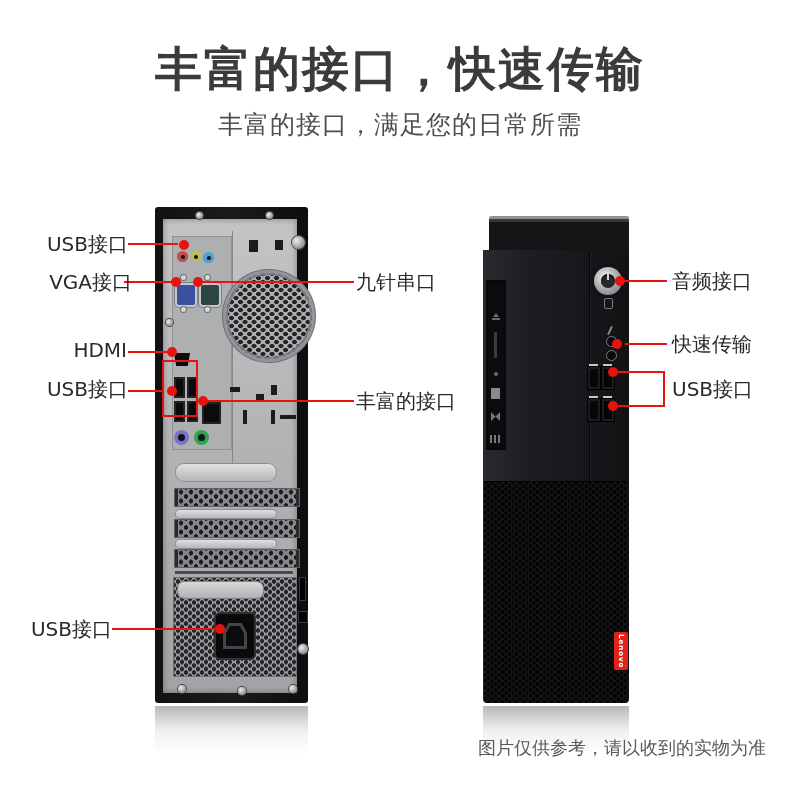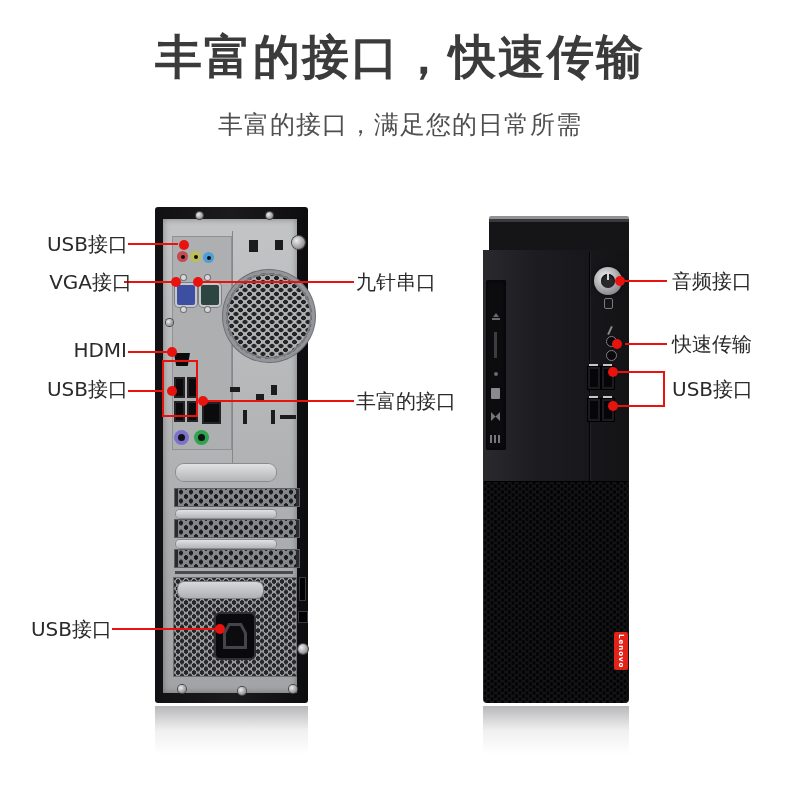--- a/index.html
+++ b/index.html
@@ -1,20 +1,20 @@
 <!DOCTYPE html>
 <html><head>
 <meta charset="utf-8">
 <style>
   html,body{margin:0;padding:0;background:#fff;}
   .canvas{position:relative;width:800px;height:800px;background:#fff;overflow:hidden;
           font-family:"DejaVu Sans","Liberation Sans",sans-serif;}
 
   
-  .title{position:absolute;top:26px;left:0;width:100%;text-align:center;
+  .title{position:absolute;top:38px;left:0;width:100%;text-align:center;
          font-size:47px;font-weight:600;color:#3b3b3b;letter-spacing:2px;}
   .subtitle{position:absolute;top:108px;left:0;width:100%;text-align:center;
             font-size:25px;font-weight:400;color:#4f4f4f;letter-spacing:1px;}
   .disclaimer{position:absolute;left:478px;top:736px;font-size:18px;color:#595959;white-space:nowrap;}
 
   
   .callout-label{position:absolute;font-size:20px;color:#2a2a2a;white-space:nowrap;z-index:8;}
   .align-right{text-align:right;}
   .call-line{position:absolute;background:#e8120e;z-index:7;}
   .call-dot{position:absolute;width:10px;height:10px;border-radius:50%;background:#e8120e;z-index:7;}
@@ -257,13 +257,14 @@
   <div class="call-line" style="left:625px;top:343px;width:42px;height:2px;"></div>
   <div class="call-dot" style="left:612px;top:339px;"></div>
 
   <div class="callout-label" style="left:672px;top:376px;">USB接口</div>
   <div class="call-line" style="left:618px;top:371px;width:46px;height:2px;"></div>
   <div class="call-line" style="left:618px;top:405px;width:46px;height:2px;"></div>
   <div class="call-line" style="left:663px;top:371px;width:2px;height:36px;"></div>
   <div class="call-dot" style="left:608px;top:367px;"></div>
   <div class="call-dot" style="left:608px;top:401px;"></div>
 
+  <div class="disclaimer">图片仅供参考，请以收到的实物为准</div>
 </div>
 
 </body></html>

